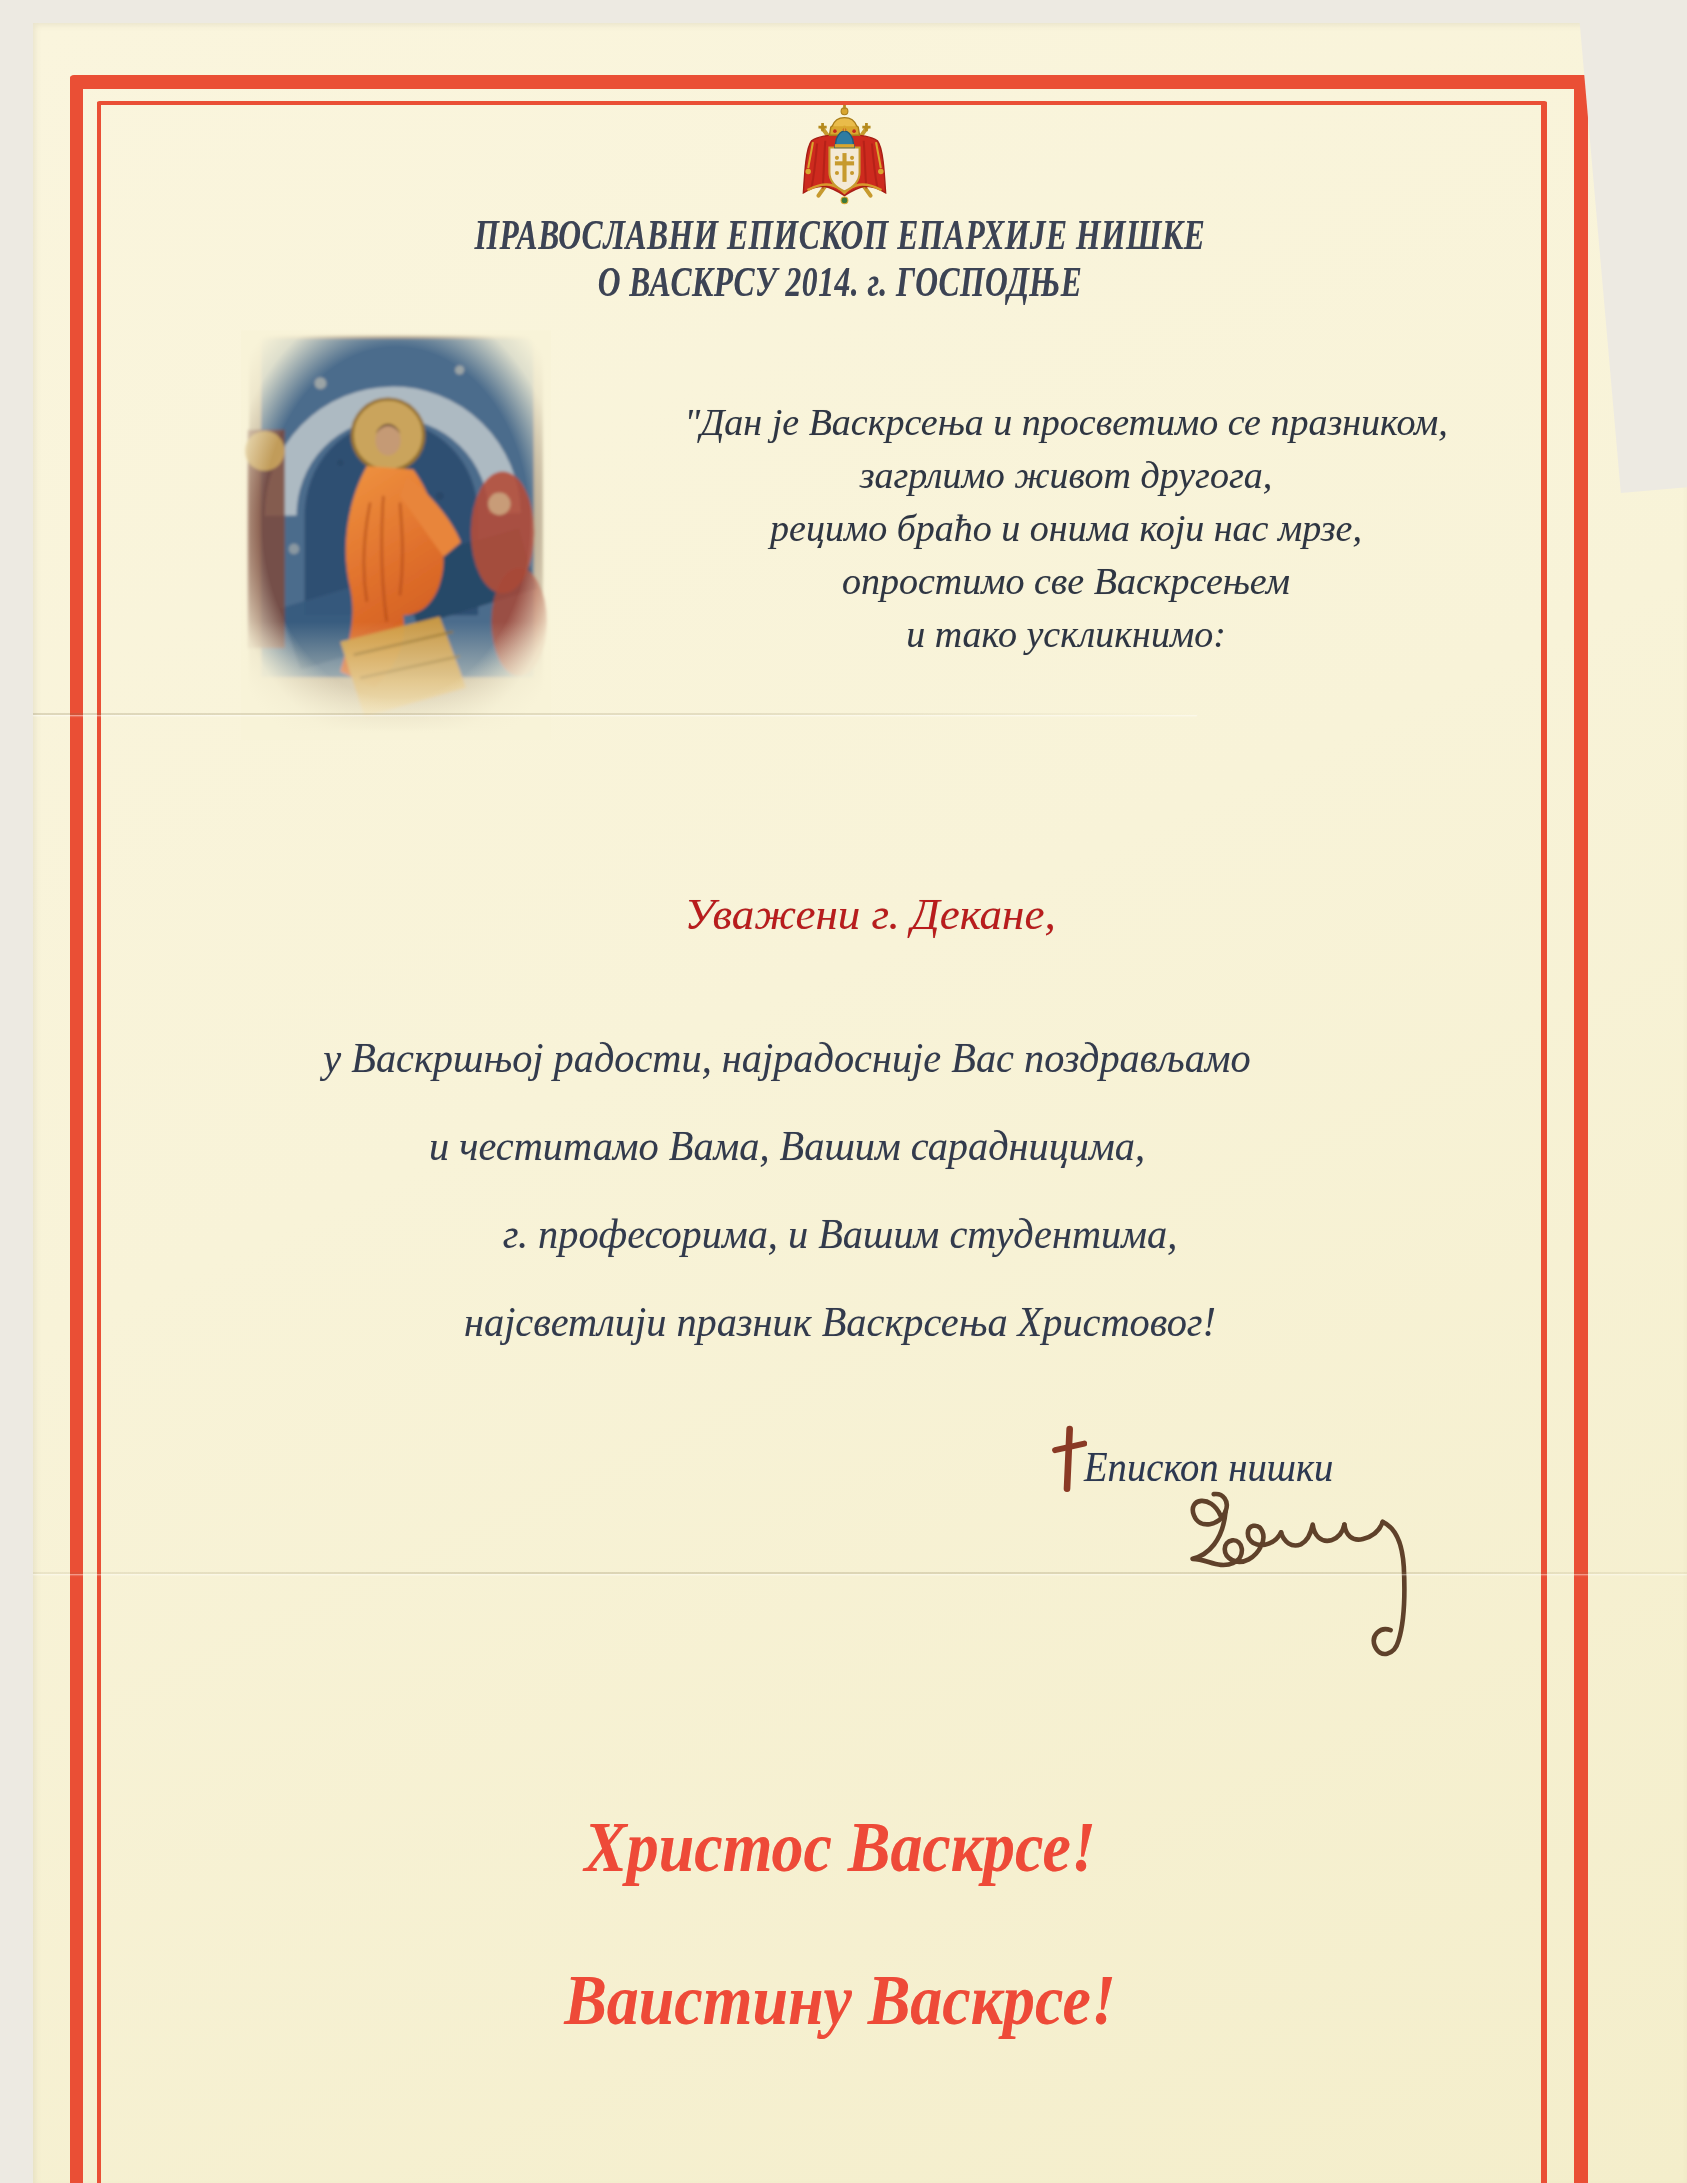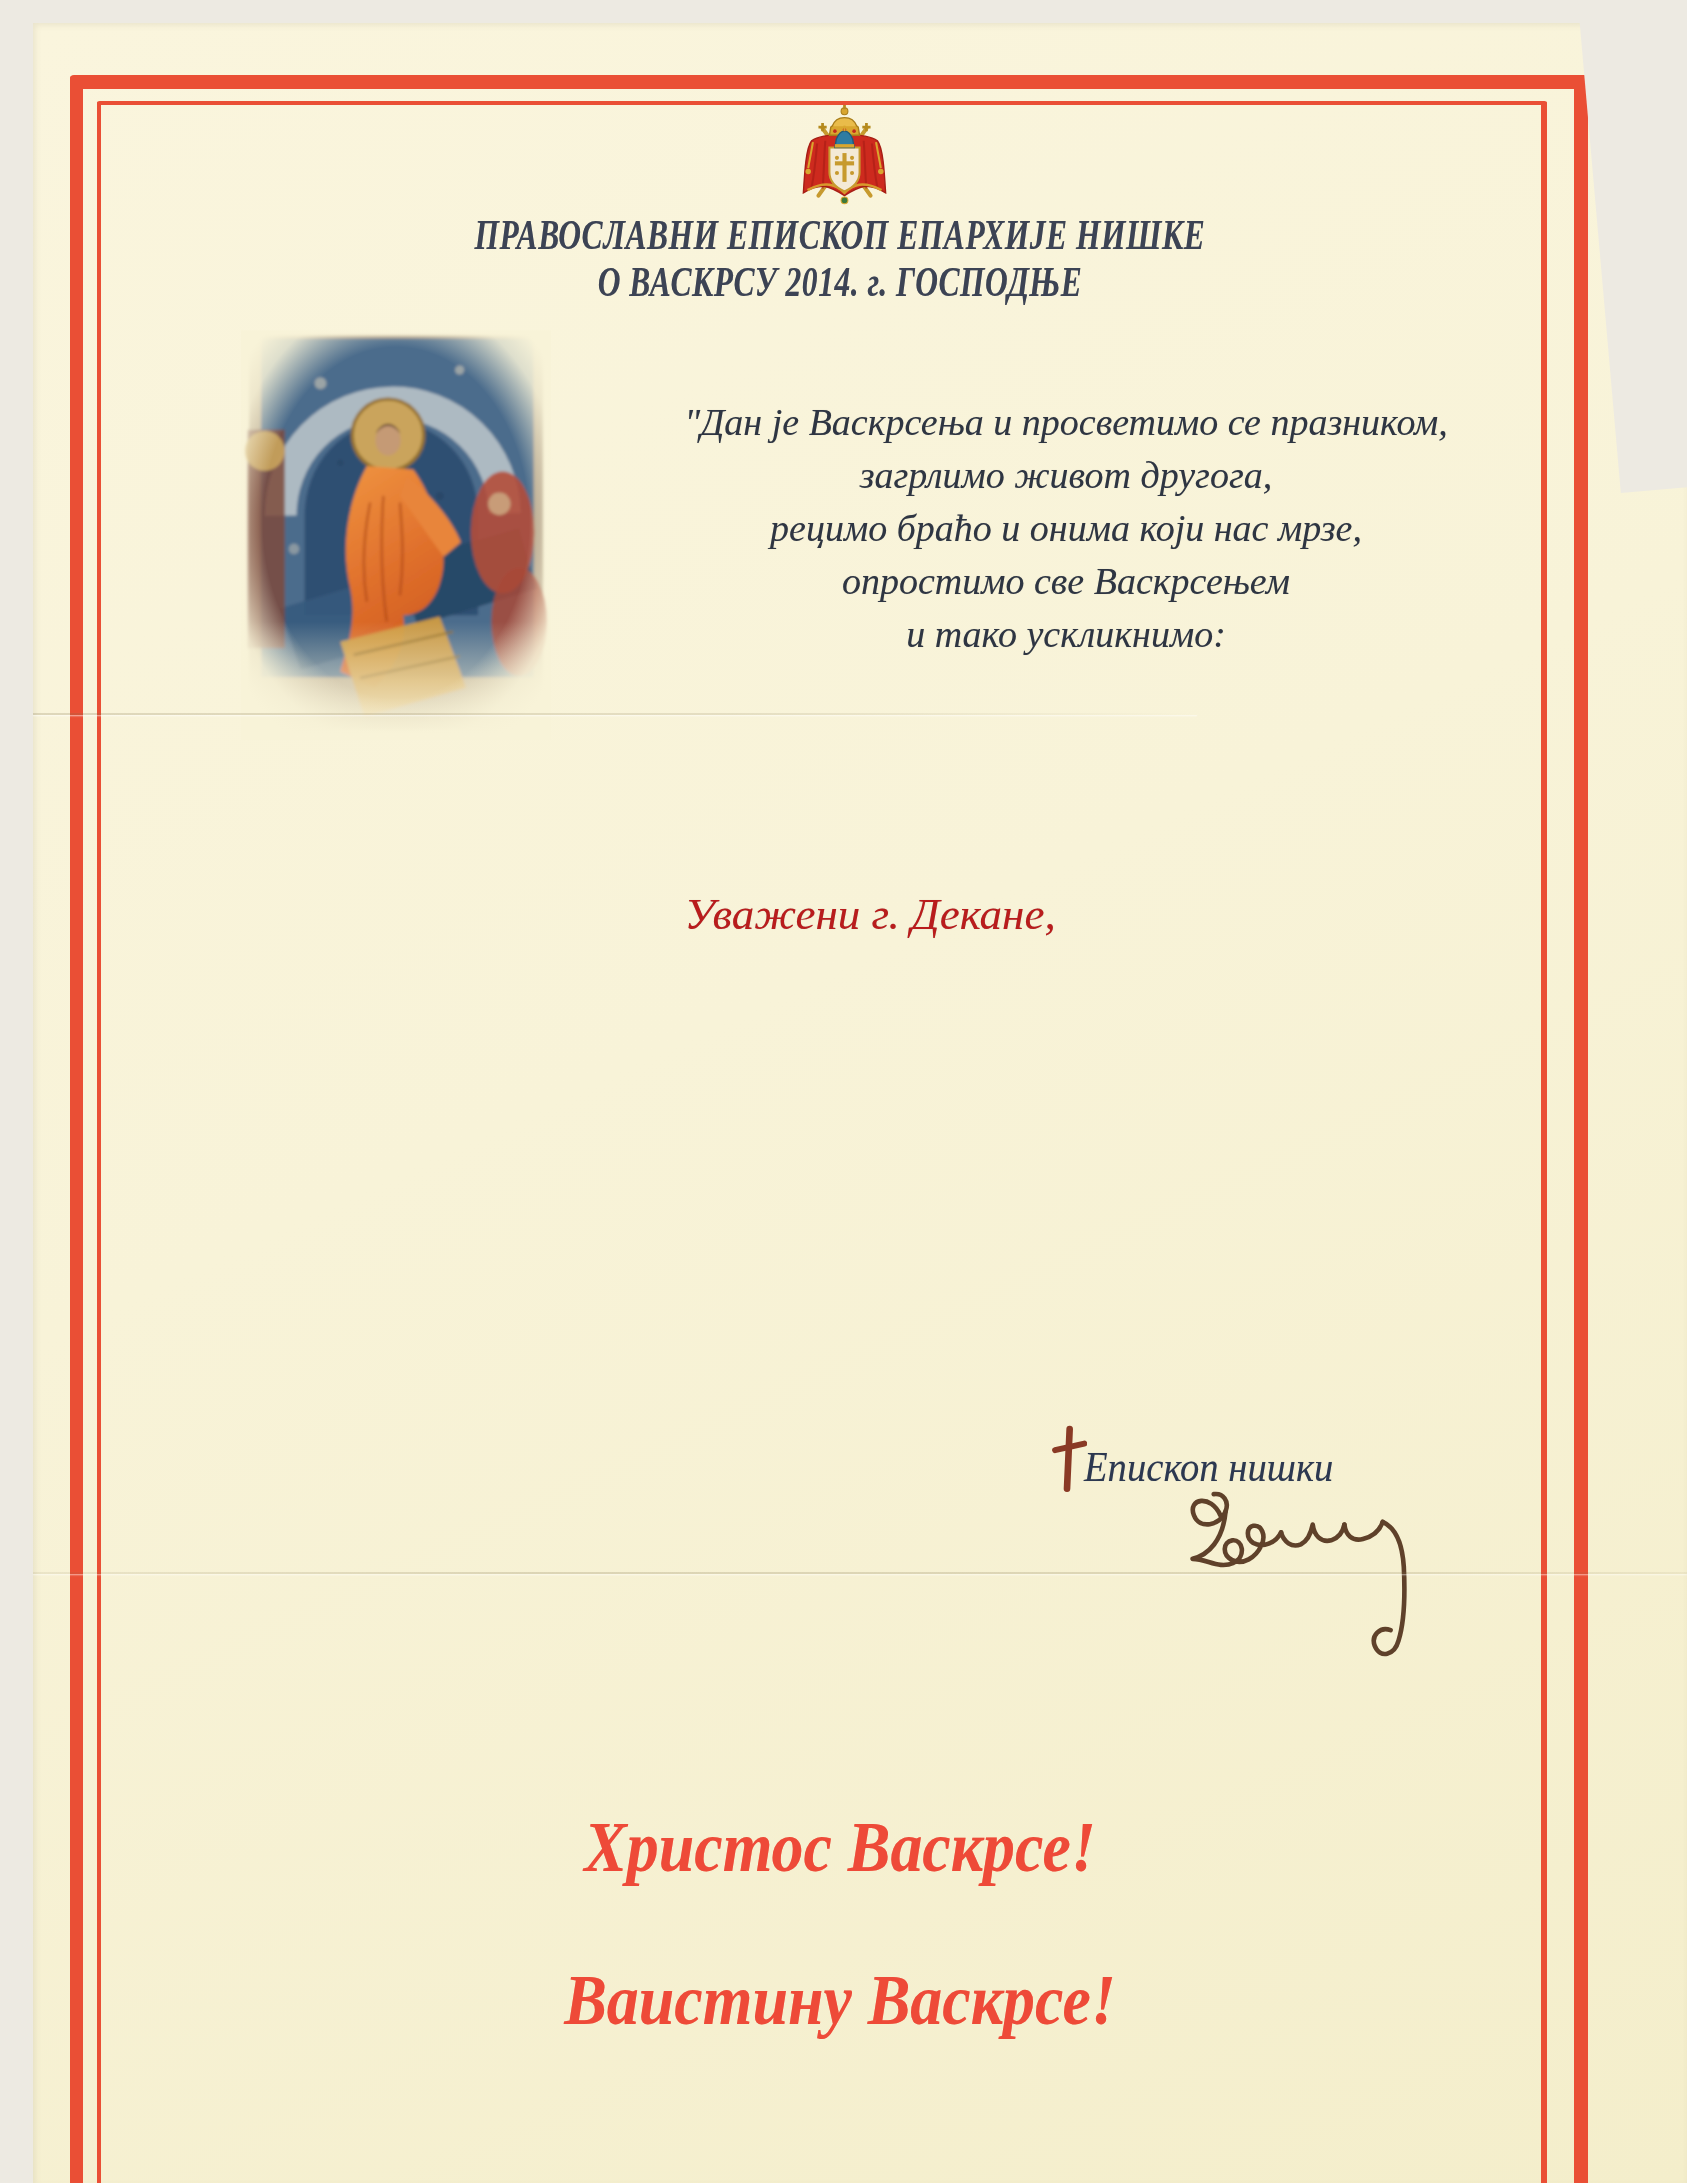--- a/index.html
+++ b/index.html
@@ -197,20 +197,26 @@
   <div class="abs quote-block ctr">
     <span class="quote-line">"Дан је Васкрсења и просветимо се празником,</span>
     <span class="quote-line">загрлимо живот другога,</span>
     <span class="quote-line">рецимо браћо и онима који нас мрзе,</span>
     <span class="quote-line">опростимо све Васкрсењем</span>
     <span class="quote-line">и тако ускликнимо:</span>
   </div>
 
   <div class="abs salutation ctr">Уважени г. Декане,</div>
 
+  <div class="abs body-block">
+    <span class="body-line shift-left">у Васкршњој радости, најрадосније Вас поздрављамо</span>
+    <span class="body-line shift-left">и честитамо Вама, Вашим сарадницима,</span>
+    <span class="body-line">г. професорима, и Вашим студентима,</span>
+    <span class="body-line">најсветлији празник Васкрсења Христовог!</span>
+  </div>
 
   <div class="abs sig-row">
     <svg class="sig-cross-svg" viewBox="0 0 54 104">
       <path d="M28,6 L24,96" stroke="#8a3a25" stroke-width="10" stroke-linecap="round"></path>
       <path d="M6,38 L50,28" stroke="#8a3a25" stroke-width="9" stroke-linecap="round"></path>
     </svg>
     <span class="sig-title">Епископ нишки</span>
   </div>
 
   <svg class="abs sig-script-svg" viewBox="0 0 432 300">

